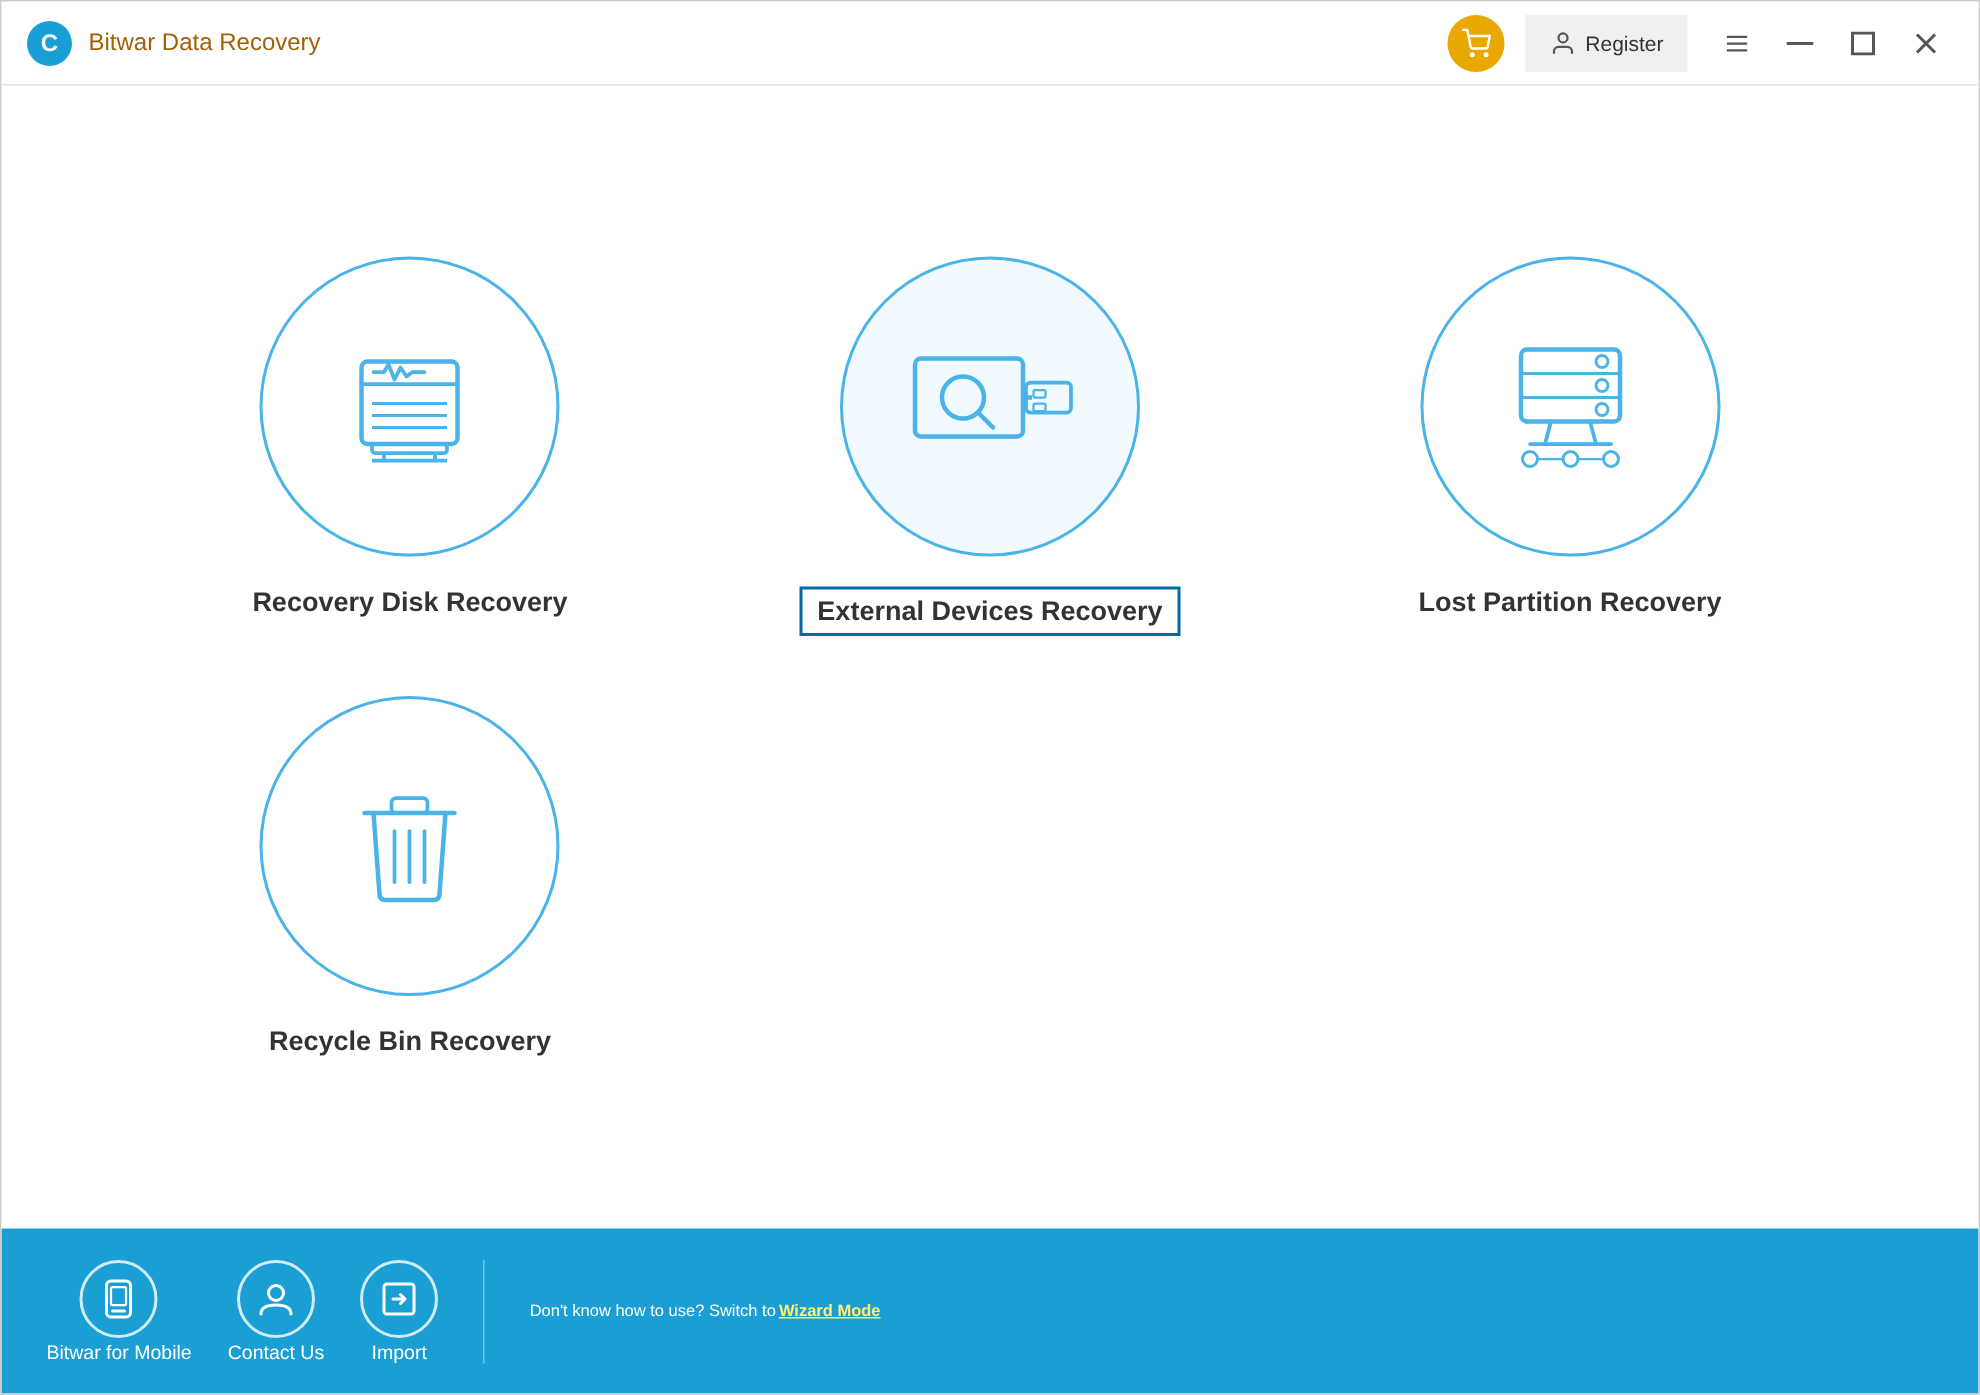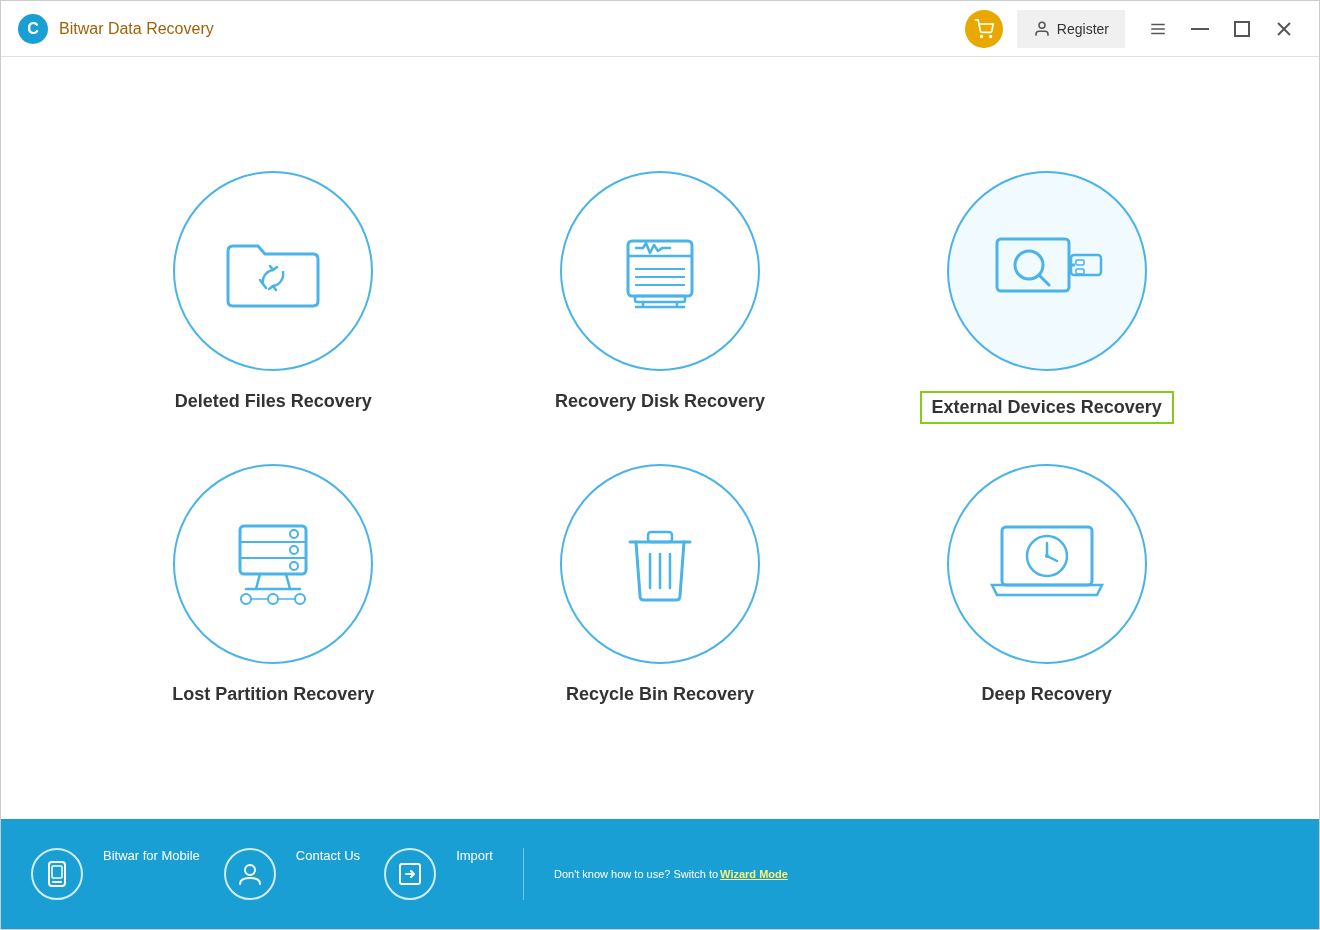--- a/index.html
+++ b/index.html
@@ -126,21 +126,21 @@
       background: #f0faff;
     }
 
     .recovery-label {
       font-size: 18px;
       font-weight: 700;
       color: #333;
       text-align: center;
     }
     .recovery-label.highlighted {
-      border: 2px solid #84cc16;
+      border: 2px solid #0369a1;
       padding: 4px 10px;
       color: #333;
     }
 
     
     .footer {
       height: 110px;
       background: #1a9fd4;
       display: flex;
       align-items: center;
@@ -150,24 +150,25 @@
     .footer-actions {
       display: flex;
       align-items: center;
       gap: 24px;
       border-right: 1px solid rgba(255,255,255,0.4);
       padding-right: 30px;
       margin-right: 30px;
     }
     .footer-action-item {
       display: flex;
-      flex-direction: row;
+      flex-direction: column;
+      align-items: center;
       cursor: pointer;
       color: #fff;
-      gap: 20px;
+      gap: 2px;
     }
     .footer-action-circle {
       width: 52px;
       height: 52px;
       border-radius: 50%;
       border: 2px solid rgba(255,255,255,0.8);
       display: flex;
       align-items: center;
       justify-content: center;
     }
@@ -240,35 +241,20 @@
           <line x1="14" y1="2" x2="2" y2="14" stroke="#555" stroke-width="2"></line>
         </svg>
       </button>
     </div>
   </div>
 </div>
 
 <div class="main-content">
   <div class="recovery-grid">
 
-    <div class="recovery-item">
-      <div class="recovery-circle">
-        <svg width="110" height="90" viewBox="0 0 110 90" fill="none">
-
-          <path d="M10 25 Q10 20 15 20 L40 20 L47 28 L95 28 Q100 28 100 33 L100 75 Q100 80 95 80 L15 80 Q10 80 10 75 Z" stroke="#4ab3e8" stroke-width="3" fill="none"></path>
-
-          <path d="M45 58 A12 12 0 0 1 55 44" stroke="#4ab3e8" stroke-width="2.5" fill="none" stroke-linecap="round"></path>
-          <path d="M55 44 L52 40 M55 44 L59 41" stroke="#4ab3e8" stroke-width="2.5" fill="none" stroke-linecap="round"></path>
-          <path d="M65 46 A12 12 0 0 1 55 60" stroke="#4ab3e8" stroke-width="2.5" fill="none" stroke-linecap="round"></path>
-          <path d="M55 60 L58 64 M55 60 L51 63" stroke="#4ab3e8" stroke-width="2.5" fill="none" stroke-linecap="round"></path>
-          <path d="M45 58 L42 54 M45 58 L48 62" stroke="#4ab3e8" stroke-width="2.5" fill="none" stroke-linecap="round"></path>
-        </svg>
-      </div>
-      <span class="recovery-label">Deleted Files Recovery</span>
-    </div>
 
     <div class="recovery-item">
       <div class="recovery-circle">
         <svg width="100" height="100" viewBox="0 0 100 100" fill="none">
 
           <rect x="18" y="20" width="64" height="55" rx="4" stroke="#4ab3e8" stroke-width="3" fill="none"></rect>
 
           <line x1="18" y1="35" x2="82" y2="35" stroke="#4ab3e8" stroke-width="2.5"></line>
 
           <polyline points="26,27 33,27 36,22 40,32 44,24 48,30 52,27 60,27" stroke="#4ab3e8" stroke-width="2.5" fill="none" stroke-linecap="round" stroke-linejoin="round"></polyline>
@@ -342,38 +328,20 @@
           <path d="M16 28 L20 82 Q20 86 24 86 L56 86 Q60 86 60 82 L64 28" stroke="#4ab3e8" stroke-width="3" fill="none" stroke-linecap="round"></path>
 
           <line x1="30" y1="40" x2="30" y2="74" stroke="#4ab3e8" stroke-width="2.5" stroke-linecap="round"></line>
           <line x1="40" y1="40" x2="40" y2="74" stroke="#4ab3e8" stroke-width="2.5" stroke-linecap="round"></line>
           <line x1="50" y1="40" x2="50" y2="74" stroke="#4ab3e8" stroke-width="2.5" stroke-linecap="round"></line>
         </svg>
       </div>
       <span class="recovery-label">Recycle Bin Recovery</span>
     </div>
 
-    <div class="recovery-item">
-      <div class="recovery-circle">
-        <svg width="120" height="95" viewBox="0 0 120 95" fill="none">
-
-          <rect x="15" y="10" width="90" height="58" rx="4" stroke="#4ab3e8" stroke-width="3" fill="none"></rect>
-
-          <path d="M5 68 L115 68 L110 78 L10 78 Z" stroke="#4ab3e8" stroke-width="2.5" fill="none"></path>
-
-          <circle cx="60" cy="39" r="20" stroke="#4ab3e8" stroke-width="2.5" fill="none"></circle>
-
-          <line x1="60" y1="39" x2="60" y2="26" stroke="#4ab3e8" stroke-width="2.5" stroke-linecap="round"></line>
-          <line x1="60" y1="39" x2="70" y2="44" stroke="#4ab3e8" stroke-width="2.5" stroke-linecap="round"></line>
-
-          <circle cx="60" cy="39" r="2" fill="#4ab3e8"></circle>
-        </svg>
-      </div>
-      <span class="recovery-label">Deep Recovery</span>
-    </div>
 
   </div>
 </div>
 
 <div class="footer">
   <div class="footer-actions">
 
     <div class="footer-action-item">
       <div class="footer-action-circle">
         <svg width="28" height="28" viewBox="0 0 28 28" fill="none">

